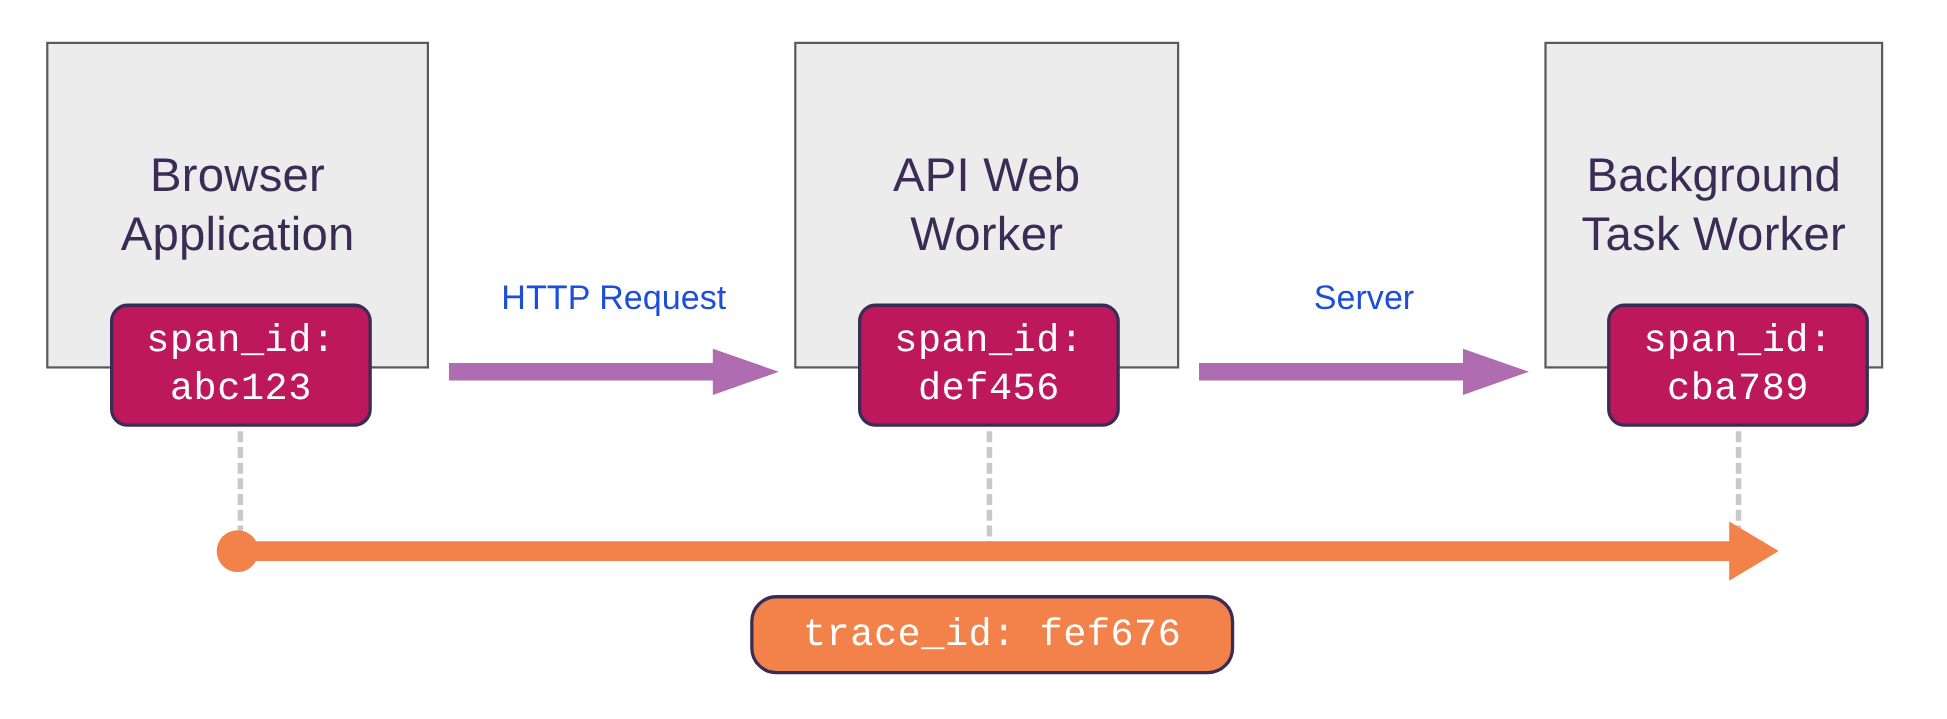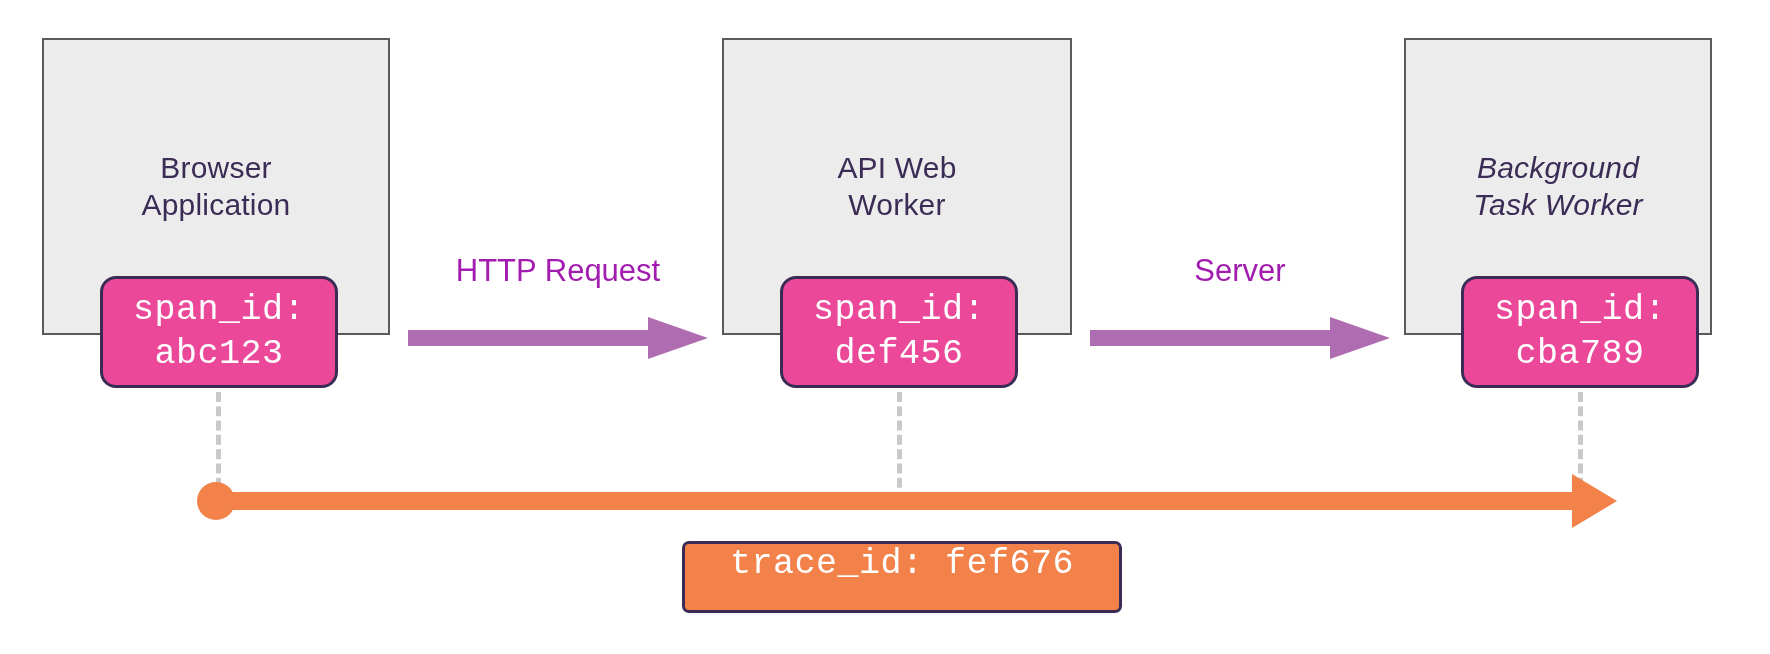--- a/index.html
+++ b/index.html
@@ -23,32 +23,32 @@
     position: absolute;
     background: #ececec;
     border: 2px solid #5a5a5a;
     box-sizing: border-box;
     display: flex;
     align-items: center;
     justify-content: center;
   }
   .service-box .box-label {
     font-family: "Liberation Sans", sans-serif;
-    font-size: 30px;
+    font-size: 43px;
     line-height: 1.22;
     color: #3b2c56;
     text-align: center;
     white-space: pre-line;
     letter-spacing: 0.2px;
   }
 
   
   .span-pill {
     position: absolute;
-    background: #ec4899;
+    background: #be185d;
     border: 3px solid #3b2c56;
     border-radius: 16px;
     box-sizing: border-box;
     display: flex;
     align-items: center;
     justify-content: center;
   }
   .span-pill .pill-label {
     font-family: "Liberation Mono", monospace;
     font-size: 35px;
@@ -61,21 +61,21 @@
 
   
   .flow-arrow {
     position: absolute;
     height: 46px;
   }
   .flow-label {
     position: absolute;
     font-family: "Liberation Sans", sans-serif;
     font-size: 31px;
-    color: #a21caf;
+    color: #1d4ed8;
     text-align: center;
     white-space: nowrap;
   }
 
   
   .dashed-connector {
     position: absolute;
     width: 0;
     border-left: 5px dashed #c9c9c9;
   }
@@ -84,23 +84,24 @@
   #trace-line-svg {
     position: absolute;
     left: 0;
     top: 0;
   }
 
   .trace-pill {
     position: absolute;
     background: #f2824a;
     border: 3px solid #3b2c56;
-    border-radius: 7px;
+    border-radius: 24px;
     box-sizing: border-box;
     display: flex;
+    align-items: center;
     justify-content: center;
   }
   .trace-pill .trace-label {
     font-family: "Liberation Mono", monospace;
     font-size: 35px;
     color: #ffffff;
     letter-spacing: 0.5px;
     white-space: nowrap;
   }
 </style>
@@ -112,21 +113,21 @@
   <div class="service-box" style="left:42px; top:38px; width:348px; height:297px;">
     <div class="box-label">Browser
 Application</div>
   </div>
 
   <div class="service-box" style="left:722px; top:38px; width:350px; height:297px;">
     <div class="box-label">API Web
 Worker</div>
   </div>
 
-  <div class="service-box" style="left:1404px; top:38px; width:308px; height:297px;font-style:italic;">
+  <div class="service-box" style="left:1404px; top:38px; width:308px; height:297px;">
     <div class="box-label">Background
 Task Worker</div>
   </div>
 
   <svg class="flow-arrow" style="left:408px; top:315px; width:300px;" viewBox="0 0 300 46" preserveAspectRatio="none">
     <polygon points="0,15 240,15 240,2 300,23 240,44 240,31 0,31" fill="#b06cb0"></polygon>
   </svg>
   <div class="flow-label" style="left:408px; top:253px; width:300px;">HTTP Request</div>
 
   <svg class="flow-arrow" style="left:1090px; top:315px; width:300px;" viewBox="0 0 300 46" preserveAspectRatio="none">

